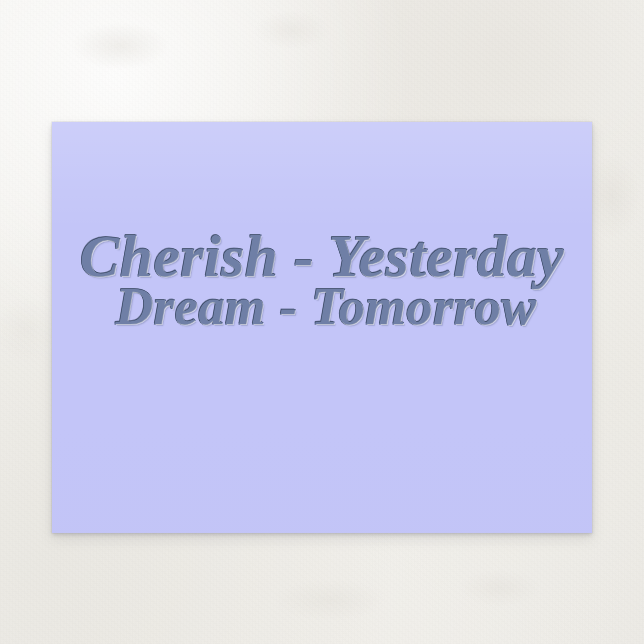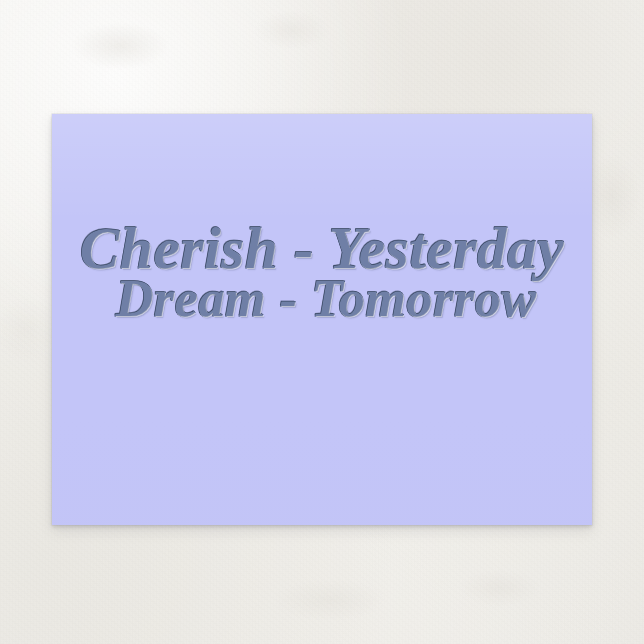--- a/index.html
+++ b/index.html
@@ -59,21 +59,21 @@
       radial-gradient(ellipse 40px 60px at 612px 196px, rgba(216,212,204,0.5),  rgba(216,212,204,0) 70%),
       radial-gradient(ellipse 80px 30px at 330px 600px, rgba(220,217,210,0.5),  rgba(220,217,210,0) 70%),
       radial-gradient(ellipse 46px 46px at 26px 330px,  rgba(222,219,212,0.45), rgba(222,219,212,0) 70%),
       radial-gradient(ellipse 58px 26px at 500px 588px, rgba(218,214,207,0.45), rgba(218,214,207,0) 70%);
   }
 
   
   #card {
     position: absolute;
     left: 52px;
-    top: 114px;
+    top: 122px;
     width: 540px;
     height: 411px;
     background-color: #c3c5f8;
     box-shadow:
       0 2px 4px rgba(120,118,125,0.30),
       0 6px 12px rgba(120,118,125,0.16),
       0 0 0 0.5px rgba(160,158,170,0.22);
   }
 
   

